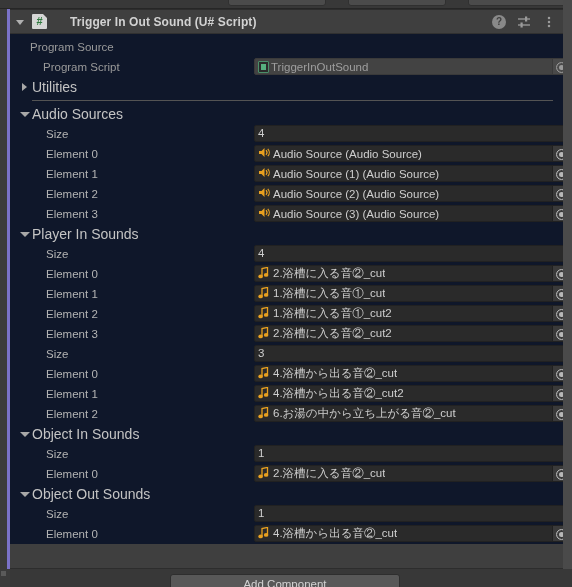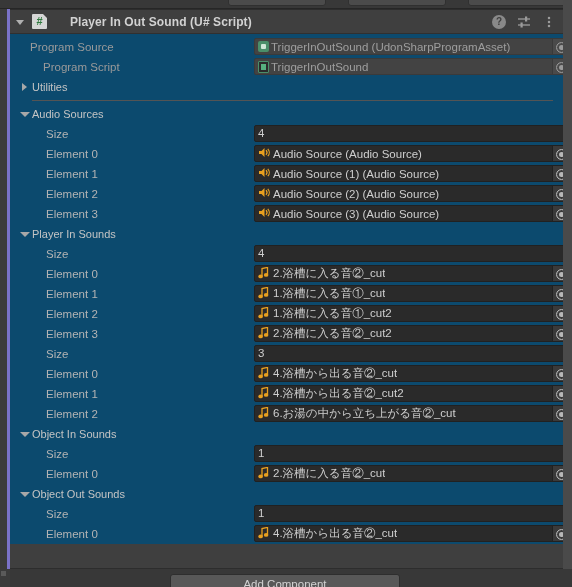--- a/index.html
+++ b/index.html
@@ -173,21 +173,21 @@
     line-height: 14px;
     font-size: 10px;
     font-weight: bold;
     color: #3f3f3f;
   }
   .ic-preset svg, .ic-kebab svg { display: block; }
 
   
   .panel-body {
     position: relative;
-    background: #0c4a6e;
+    background: #0f172a;
     padding-top: 3px;
   }
   .row {
     position: relative;
     height: 20px;
     display: flex;
     align-items: center;
   }
   .row .label {
     color: #b4b4b4;
@@ -220,21 +220,21 @@
   }
   .fold-tri.open::after {
     content: "";
     position: absolute;
     left: 1px; top: 4px;
     border-left: 5px solid transparent;
     border-right: 5px solid transparent;
     border-top: 5px solid #a8a8a8;
   }
   .fold-label {
-    font-size: 11px;
+    font-size: 14px;
     color: #c4c4c4;
     margin-left: 1px;
   }
 
   .separator {
     height: 1px;
     background: #545454;
     margin: 3px 10px 3px 22px;
   }
 
@@ -385,21 +385,21 @@
   </div>
 
   <div class="inspector-scroll-gutter"></div>
   <div class="prefab-bar"></div>
 
   <div class="component-panel">
 
     <div class="comp-header">
       <div class="foldout-arrow open"></div>
       <div class="script-icon"></div>
-      <div class="comp-title">Player In Out Sound (U# Script)</div>
+      <div class="comp-title">Trigger In Out Sound (U# Script)</div>
       <div class="header-icons">
         <div class="hi ic-help"></div>
         <div class="hi ic-preset">
           <svg width="14" height="14" viewBox="0 0 14 14">
             <line x1="1" y1="4" x2="13" y2="4" stroke="#b0b0b0" stroke-width="1.3"></line>
             <line x1="1" y1="10" x2="13" y2="10" stroke="#b0b0b0" stroke-width="1.3"></line>
             <rect x="8" y="1.5" width="2.2" height="5" fill="#b0b0b0"></rect>
             <rect x="3.5" y="7.5" width="2.2" height="5" fill="#b0b0b0"></rect>
           </svg>
         </div>
@@ -410,27 +410,20 @@
             <circle cx="7" cy="11" r="1.25" fill="#b0b0b0"></circle>
           </svg>
         </div>
       </div>
     </div>
 
     <div class="panel-body">
 
       <div class="row">
         <div class="label dim indent-1">Program Source</div>
-        <div class="field">
-          <div class="obj-field disabled">
-            <span class="mini-icon ic-udonasset"></span>
-            <span class="obj-text">TriggerInOutSound (UdonSharpProgramAsset)</span>
-            <span class="picker"></span>
-          </div>
-        </div>
       </div>
 
       <div class="row">
         <div class="label dim indent-2">Program Script</div>
         <div class="field">
           <div class="obj-field disabled">
             <span class="mini-icon ic-udonscript"></span>
             <span class="obj-text">TriggerInOutSound</span>
             <span class="picker"></span>
           </div>

